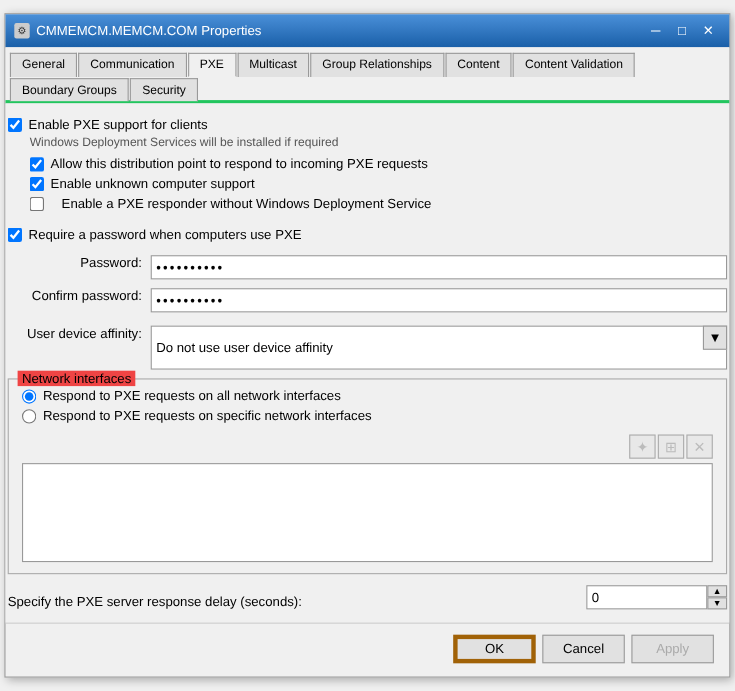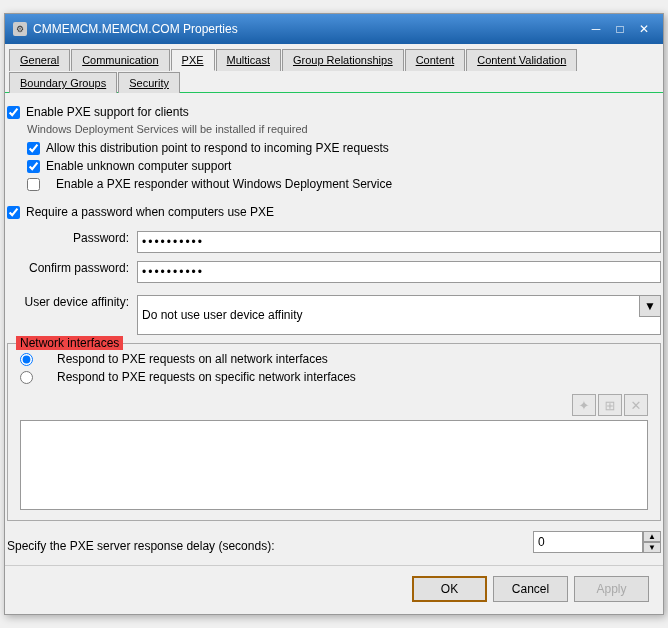--- a/index.html
+++ b/index.html
@@ -53,25 +53,24 @@
       color: white;
       font-size: 12px;
       cursor: pointer;
       display: flex; align-items: center; justify-content: center;
     }
 
     
     .tabs {
       display: flex;
       background: #f0f0f0;
-      border-bottom: 1px solid #22c55e;
+      border-bottom: 3px solid #22c55e;
       padding: 4px 4px 0 4px;
       flex-wrap: wrap;
       gap: 1px;
-      text-decoration: underline;
     }
     .tab {
       padding: 4px 10px;
       border: 1px solid #999;
       border-bottom: none;
       background: #e1e1e1;
       cursor: pointer;
       font-size: 11px;
       color: #000;
       position: relative;
@@ -170,21 +169,21 @@
       position: absolute;
       top: -8px;
       left: 8px;
       background: #ef4444;
       padding: 0 4px;
       font-size: 12px;
     }
     .radio-row {
       display: flex;
       align-items: center;
-      gap: 24px;
+      gap: 6px;
       margin-bottom: 4px;
     }
     .radio-row input[type="radio"] {
       cursor: pointer;
     }
 
     
     .toolbar-row {
       display: flex;
       justify-content: flex-end;
@@ -260,21 +259,21 @@
     .dialog-btn {
       width: 75px;
       height: 26px;
       border: 1px solid #999;
       background: #e1e1e1;
       font-size: 12px;
       cursor: pointer;
       display: flex; align-items: center; justify-content: center;
     }
     .dialog-btn.primary {
-      border: 2px solid #a16207;
+      border: 4px solid #a16207;
       background: #e1e1e1;
     }
     .dialog-btn.disabled {
       color: #aaa;
       cursor: default;
     }
   </style>
 </head>
 <body>
 

